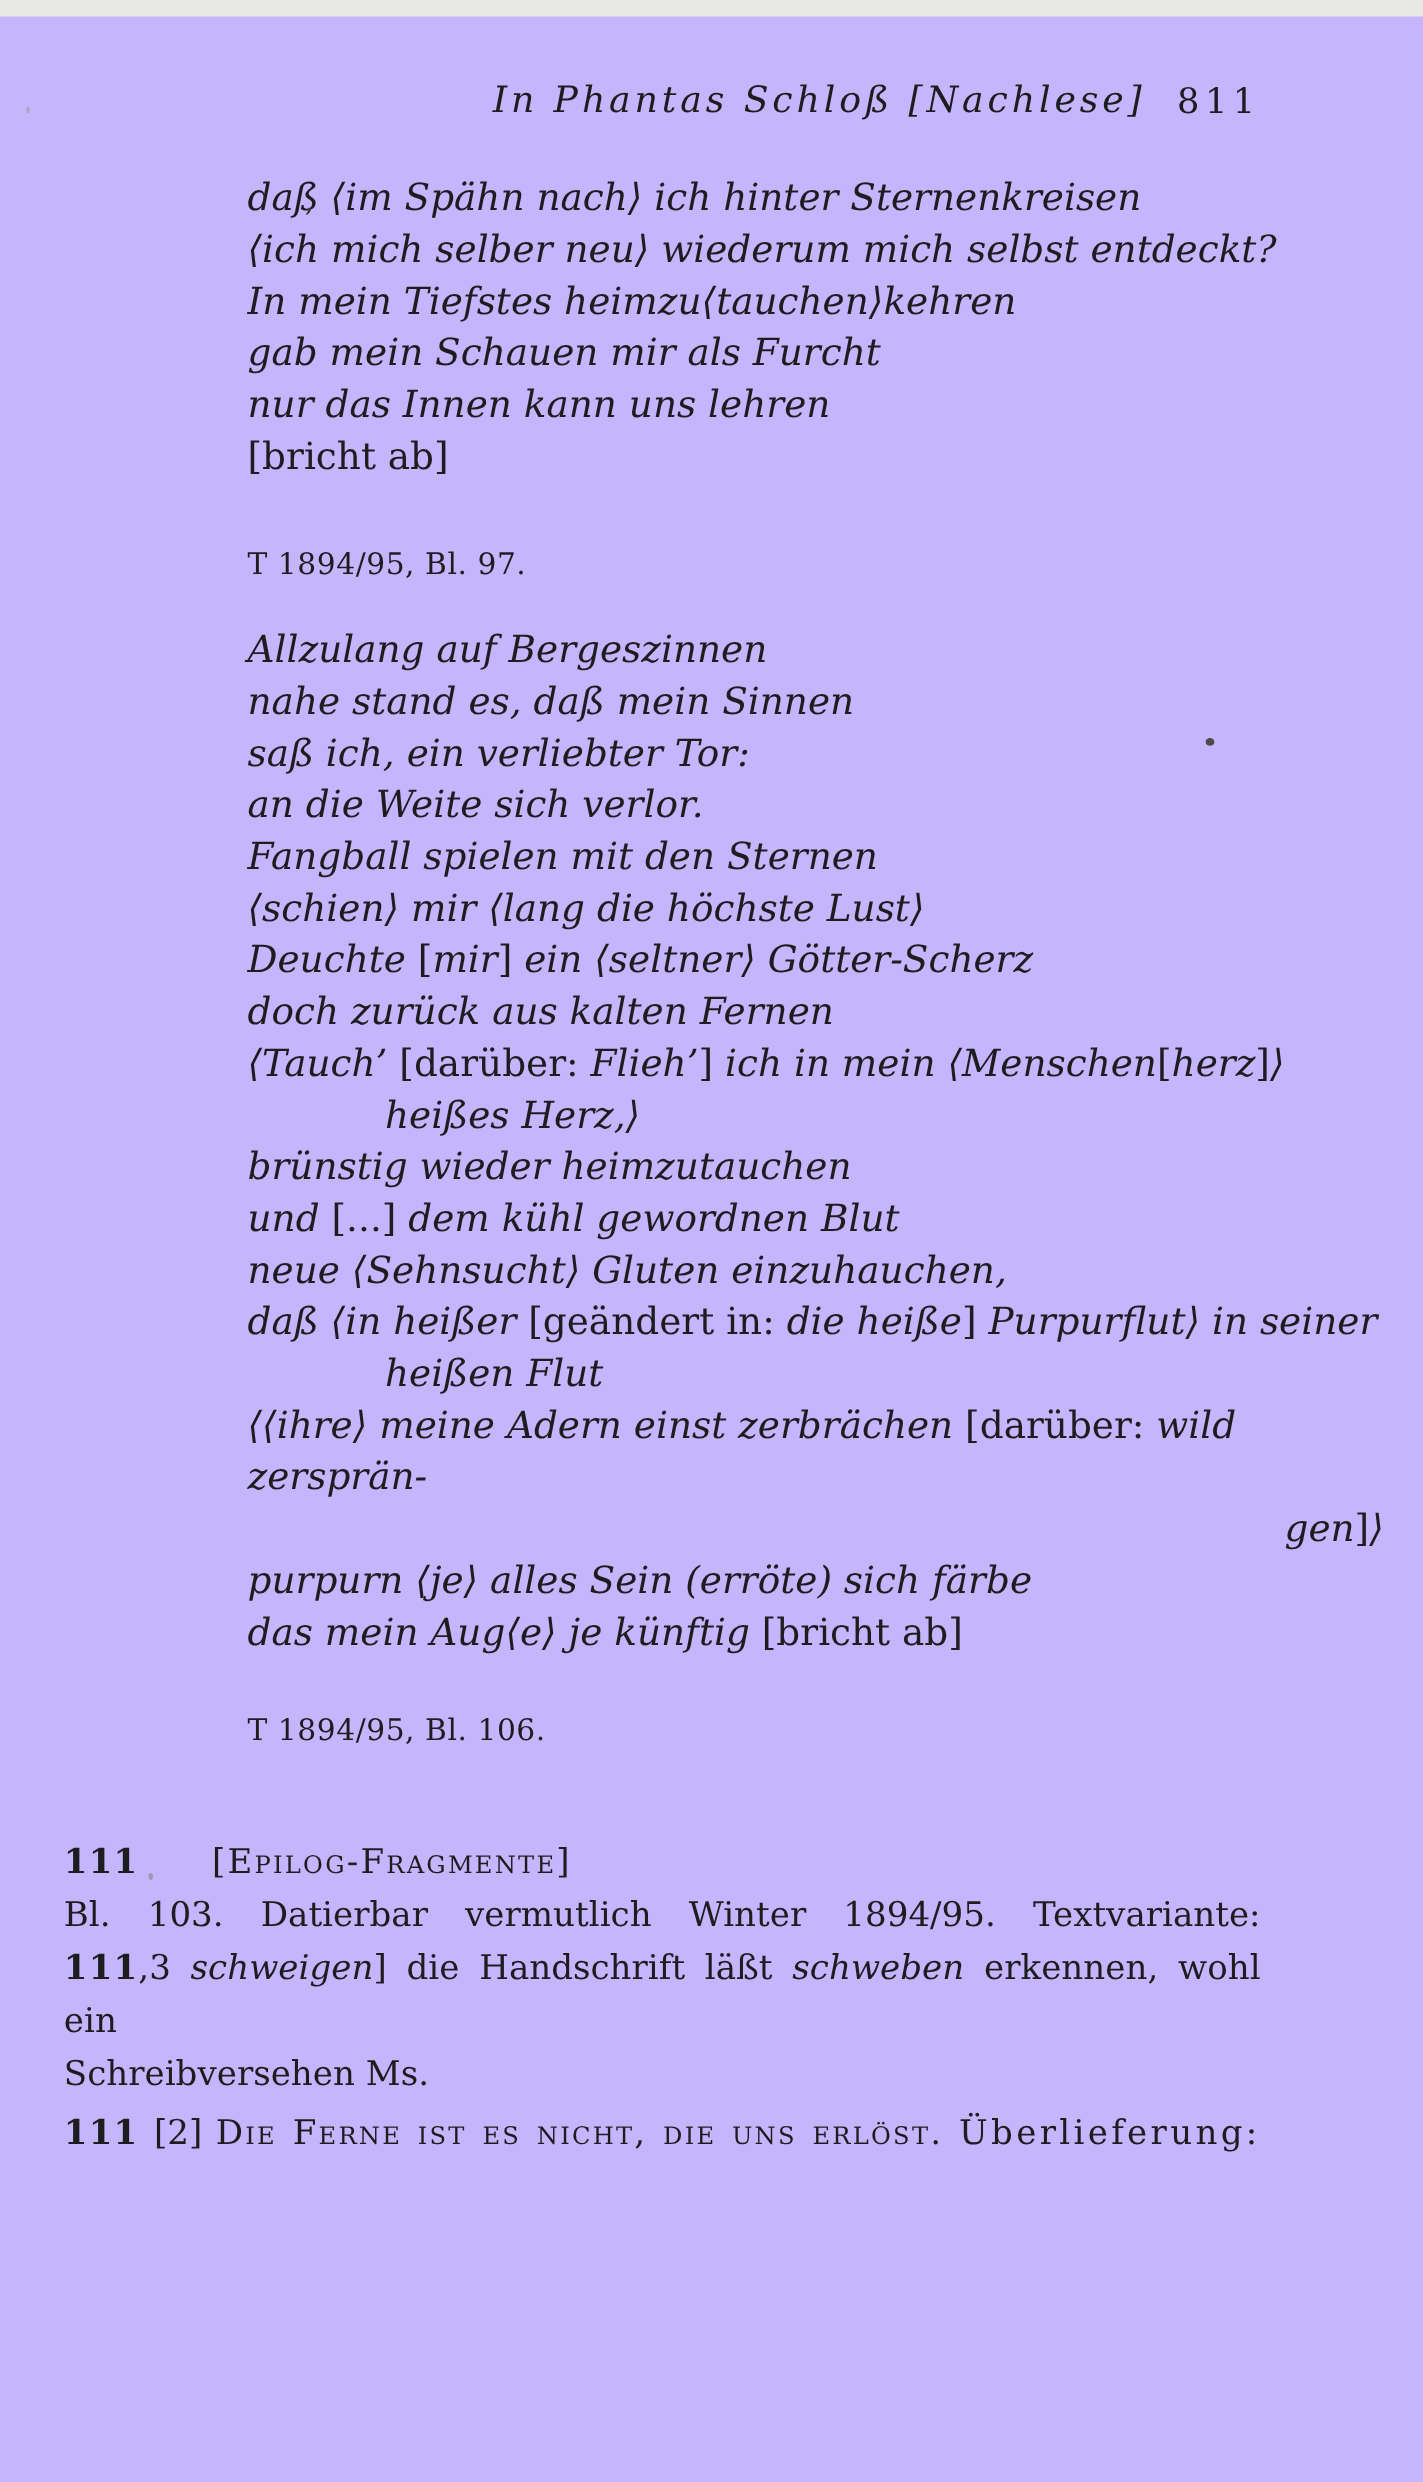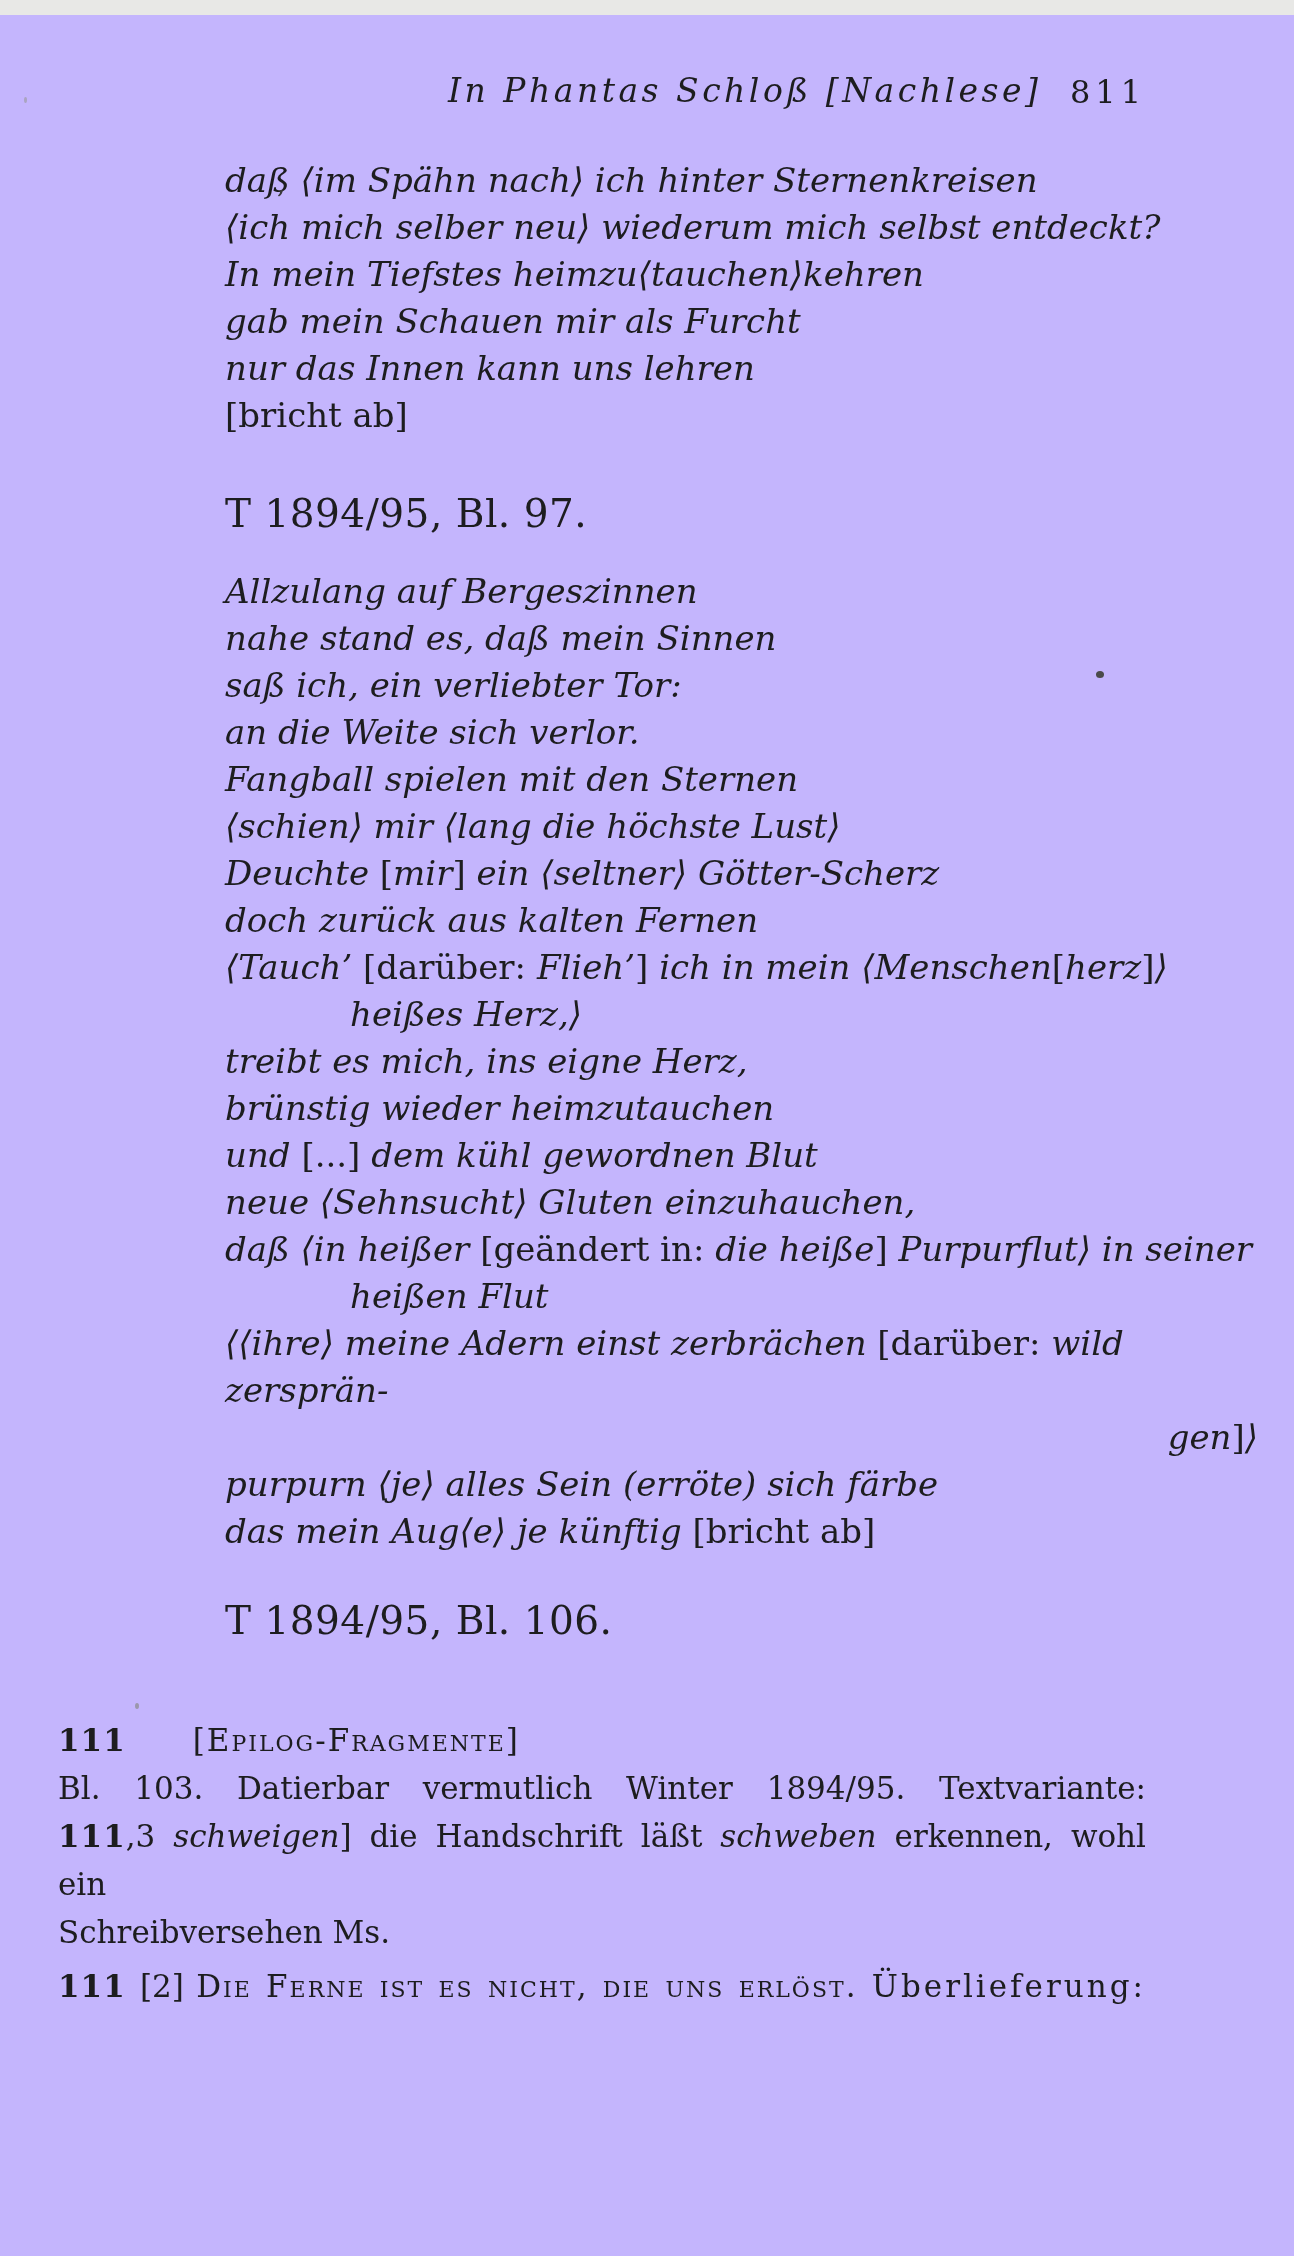--- a/index.html
+++ b/index.html
@@ -21,21 +21,21 @@
   .page-number {
     position:absolute; left:1070px; top:58px;
     font-size:32px; letter-spacing:5px;
   }
   
   .flow { position:absolute; left:0; top:0; width:100%; }
   .poem { margin-left:225px; margin-right:36px; }
   .poem .line { font-size:34px; line-height:47px; }
   .poem-1 { margin-top:142px; }
   .source-line {
-    margin-left:225px; font-size:39px; line-height:47px;
+    margin-left:225px; font-size:27px; line-height:47px;
     letter-spacing:0.5px;
   }
   .source-1 { margin-top:51px; }
   .poem-2 { margin-top:31px; }
   .source-2 { margin-top:42px; }
   .apparatus { margin-left:58px; width:1088px; margin-top:72px; }
   .apparatus .line { font-size:31px; line-height:48px; }
   .line.justify { text-align:justify; text-align-last:justify; }
   
   .seg.i { font-style:italic; }
@@ -79,21 +79,20 @@
         <div class="line"><span class="seg i">Allzulang auf Bergeszinnen</span></div>
         <div class="line"><span class="seg i">nahe stand es, daß mein Sinnen</span></div>
         <div class="line"><span class="seg i">saß ich, ein verliebter Tor:</span></div>
         <div class="line"><span class="seg i">an die Weite sich verlor.</span></div>
         <div class="line"><span class="seg i">Fangball spielen mit den Sternen</span></div>
         <div class="line"><span class="seg i">⟨schien⟩ mir ⟨lang die höchste Lust⟩</span></div>
         <div class="line"><span class="seg i">Deuchte </span><span class="seg r">[</span><span class="seg i">mir</span><span class="seg r">]</span><span class="seg i"> ein ⟨seltner⟩ Götter-Scherz</span></div>
         <div class="line"><span class="seg i">doch zurück aus kalten Fernen</span></div>
         <div class="line"><span class="seg i">⟨Tauch’ </span><span class="seg r">[darüber: </span><span class="seg i">Flieh’</span><span class="seg r">]</span><span class="seg i"> ich in mein ⟨Menschen</span><span class="seg r">[</span><span class="seg i">herz</span><span class="seg r">]</span><span class="seg i">⟩</span></div>
         <div class="line" style="padding-left: 125px;"><span class="seg i">heißes Herz,⟩</span></div>
-        <div class="line"><span class="seg i">treibt es mich, ins eigne Herz,</span></div>
         <div class="line"><span class="seg i">brünstig wieder heimzutauchen</span></div>
         <div class="line"><span class="seg i">und </span><span class="seg r">[...]</span><span class="seg i"> dem kühl gewordnen Blut</span></div>
         <div class="line"><span class="seg i">neue ⟨Sehnsucht⟩ Gluten einzuhauchen,</span></div>
         <div class="line"><span class="seg i">daß ⟨in heißer </span><span class="seg r">[geändert in: </span><span class="seg i">die heiße</span><span class="seg r">]</span><span class="seg i"> Purpurflut⟩ in seiner</span></div>
         <div class="line" style="padding-left: 125px;"><span class="seg i">heißen Flut</span></div>
         <div class="line"><span class="seg i">⟨⟨ihre⟩ meine Adern einst zerbrächen </span><span class="seg r">[darüber: </span><span class="seg i">wild zersprän-</span></div>
         <div class="line" style="padding-left: 120px; text-align: right;"><span class="seg i">gen</span><span class="seg r">]</span><span class="seg i">⟩</span></div>
         <div class="line"><span class="seg i">purpurn ⟨je⟩ alles Sein (erröte) sich färbe</span></div>
         <div class="line"><span class="seg i">das mein Aug⟨e⟩ je künftig </span><span class="seg r">[bricht ab]</span></div>
       </div>

